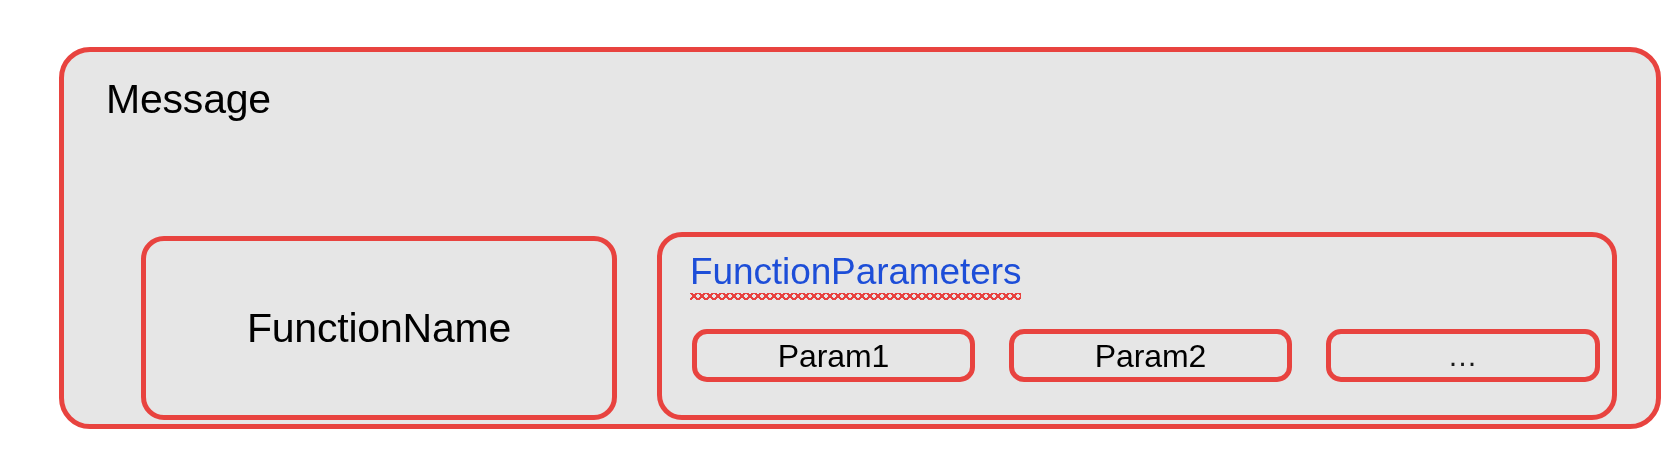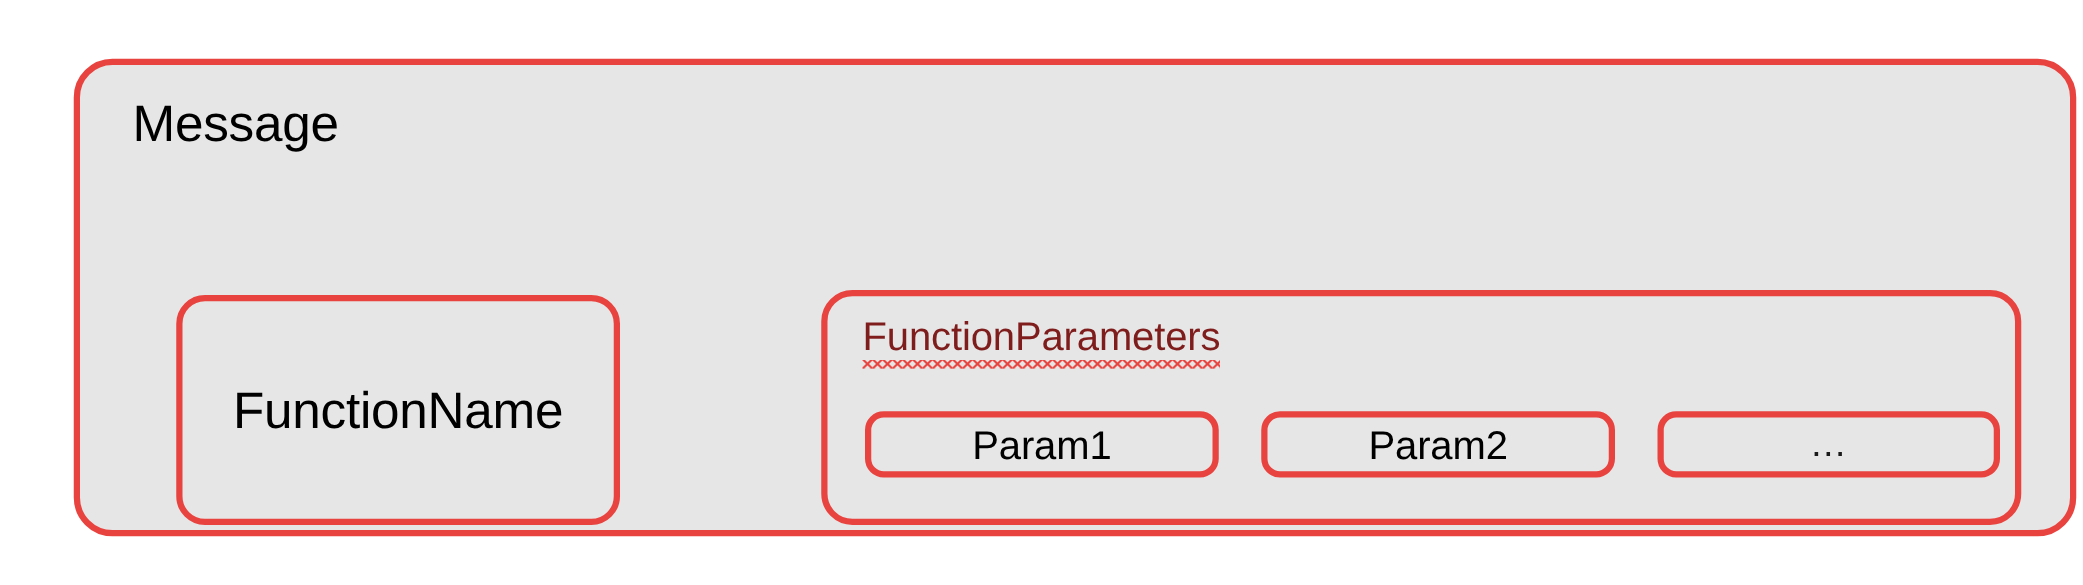--- a/index.html
+++ b/index.html
@@ -49,21 +49,21 @@
     line-height: 1;
     color: #000000;
     white-space: nowrap;
     letter-spacing: -0.2px;
   }
 
   
   #function-name-box {
     left: 77px;
     top: 184px;
-    width: 355px;
+    width: 476px;
     height: 184px;
     border-radius: 23px;
     display: flex;
     align-items: center;
     justify-content: center;
   }
 
   #function-name-label {
     font-size: 41px;
     line-height: 1;
@@ -83,23 +83,23 @@
 
   #function-parameters-title-wrap {
     position: absolute;
     left: 28px;
     top: 16px;
     white-space: nowrap;
   }
 
   #function-parameters-title {
     display: inline-block;
-    font-size: 32px;
+    font-size: 37px;
     line-height: 1.05;
-    color: #7f1d1d;
+    color: #1d4ed8;
     letter-spacing: -0.1px;
   }
 
   
   #spellcheck-squiggle {
     display: block;
     height: 7px;
     margin-top: 1px;
     width: 100%;
     background-repeat: repeat-x;

